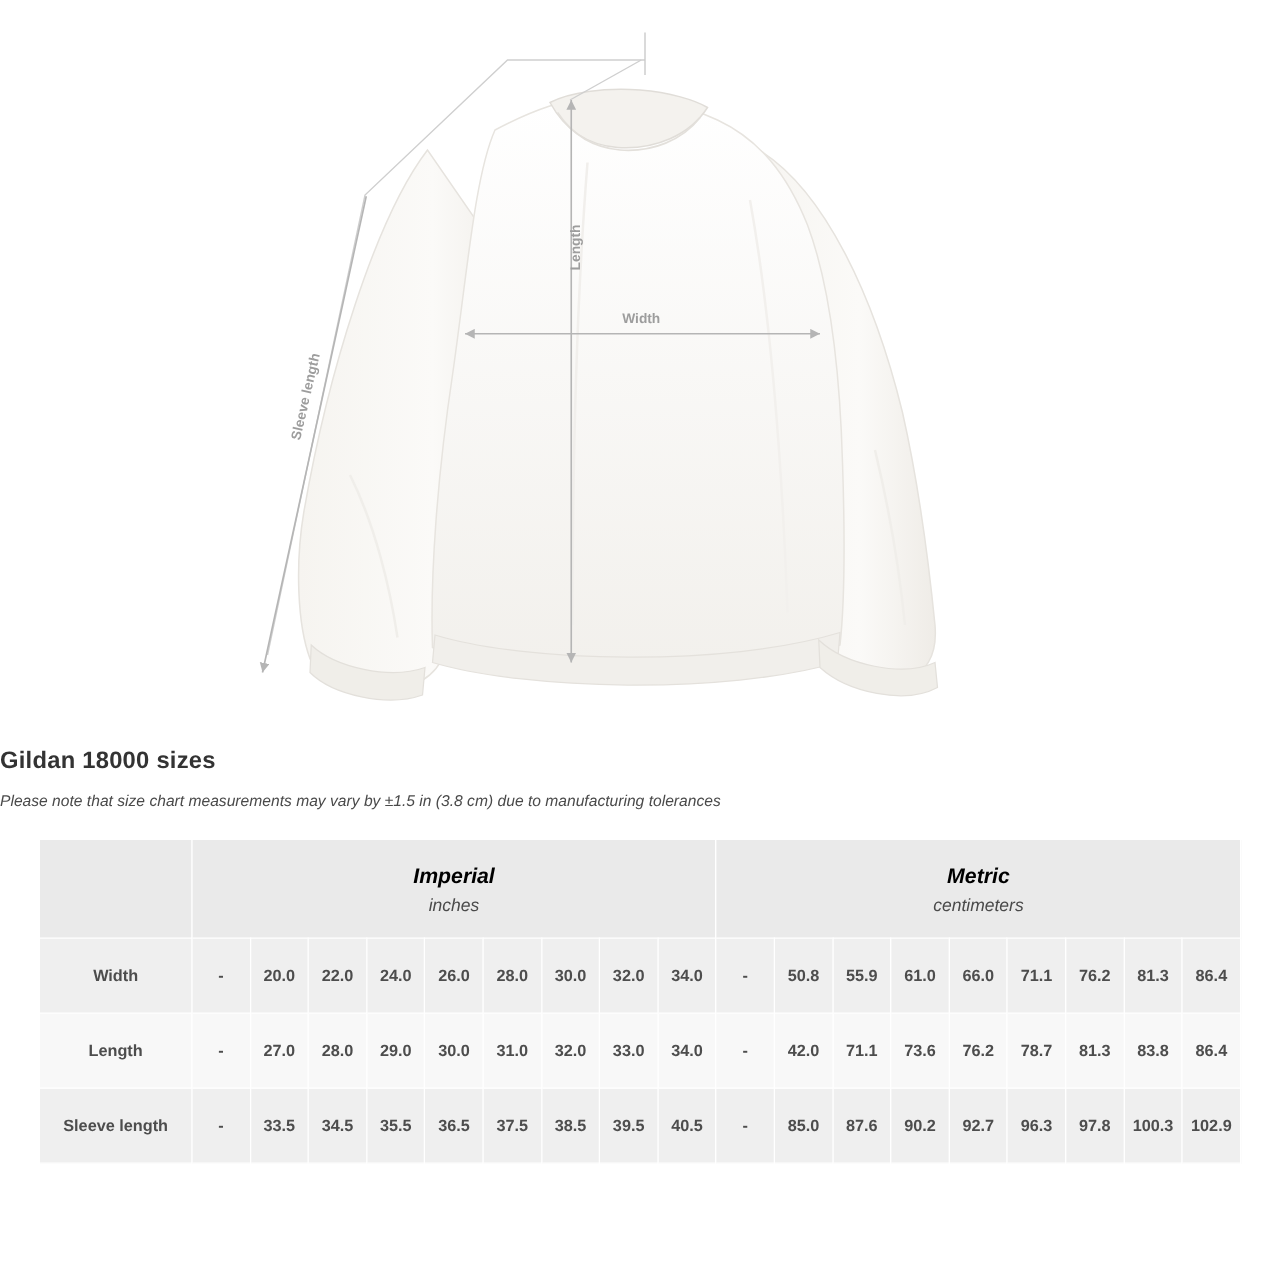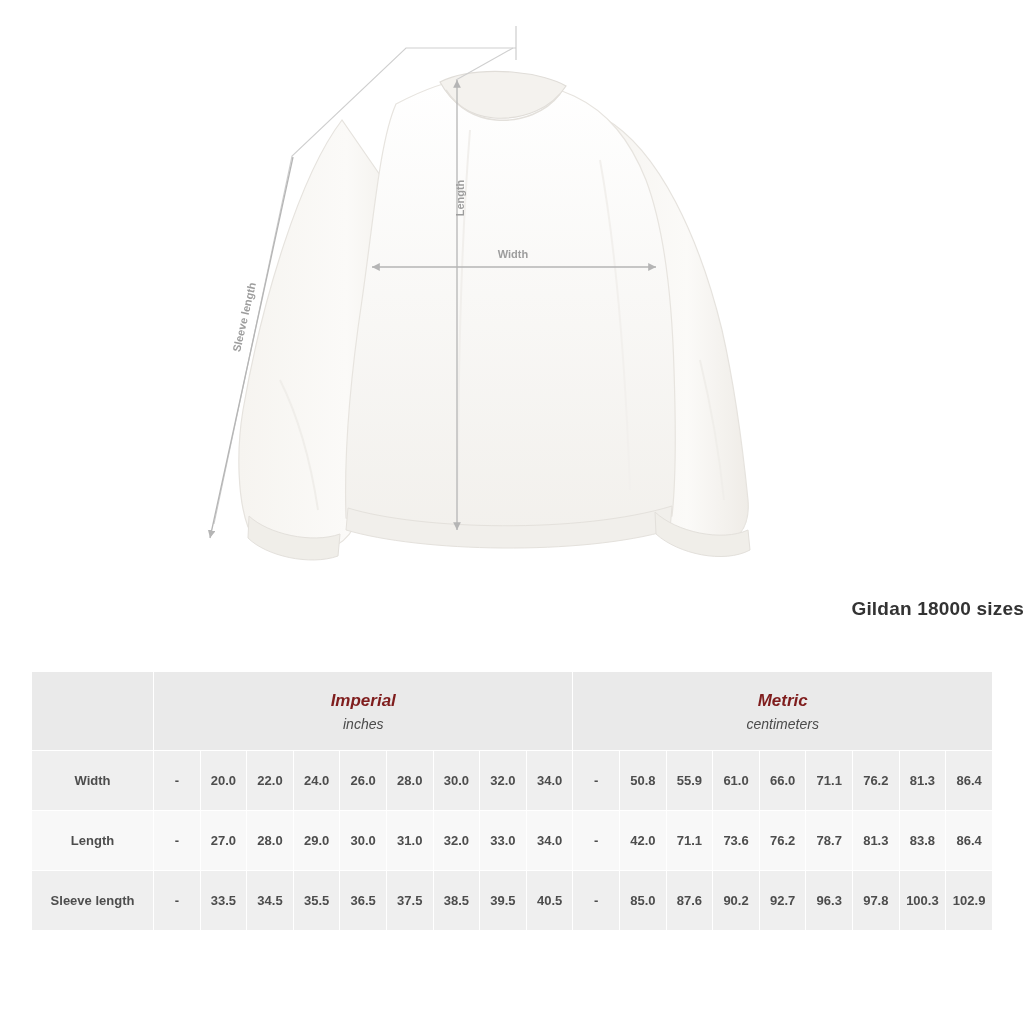--- a/index.html
+++ b/index.html
@@ -27,21 +27,21 @@
   #illustration svg {
     display: block;
   }
 
   
   #title-block {
     position: absolute;
     top: 598px;
     left: 0;
     width: 1024px;
-    text-align: right;
+    text-align: left;
   }
   #chart-title {
     font-size: 19px;
     font-weight: bold;
     color: #333333;
     letter-spacing: 0.2px;
     margin: 0;
   }
   #chart-note {
     font-size: 12.5px;
@@ -73,21 +73,21 @@
   
   tr.unit-row td {
     height: 78px;
     background: #eaeaea;
     vertical-align: middle;
   }
   td.unit-cell .unit-name {
     font-size: 17px;
     font-weight: bold;
     font-style: italic;
-    color: #7f1d1d;
+    color: #000000;
     display: block;
   }
   td.unit-cell .unit-sub {
     font-size: 14px;
     font-weight: normal;
     font-style: italic;
     color: #4a4a4a;
     display: block;
     margin-top: 5px;
   }
@@ -191,20 +191,21 @@
       <text x="513" y="258" font-family="Liberation Sans, sans-serif" font-size="11" font-weight="bold" fill="#9d9d9d" text-anchor="middle">Width</text>
       <g transform="translate(248,318) rotate(-77)">
         <text x="0" y="0" font-family="Liberation Sans, sans-serif" font-size="11" font-weight="bold" fill="#9d9d9d" text-anchor="middle">Sleeve length</text>
       </g>
     </g>
   </svg>
 </div>
 
 <div id="title-block">
   <div id="chart-title">Gildan 18000 sizes</div>
+  <div id="chart-note">Please note that size chart measurements may vary by ±1.5 in (3.8 cm) due to manufacturing tolerances</div>
 </div>
 
 <div id="size-table-wrap">
   <table class="size-table">
     <colgroup>
       <col class="col-label">
       <col class="col-cell">
         <col class="col-cell">
         <col class="col-cell">
         <col class="col-cell">

